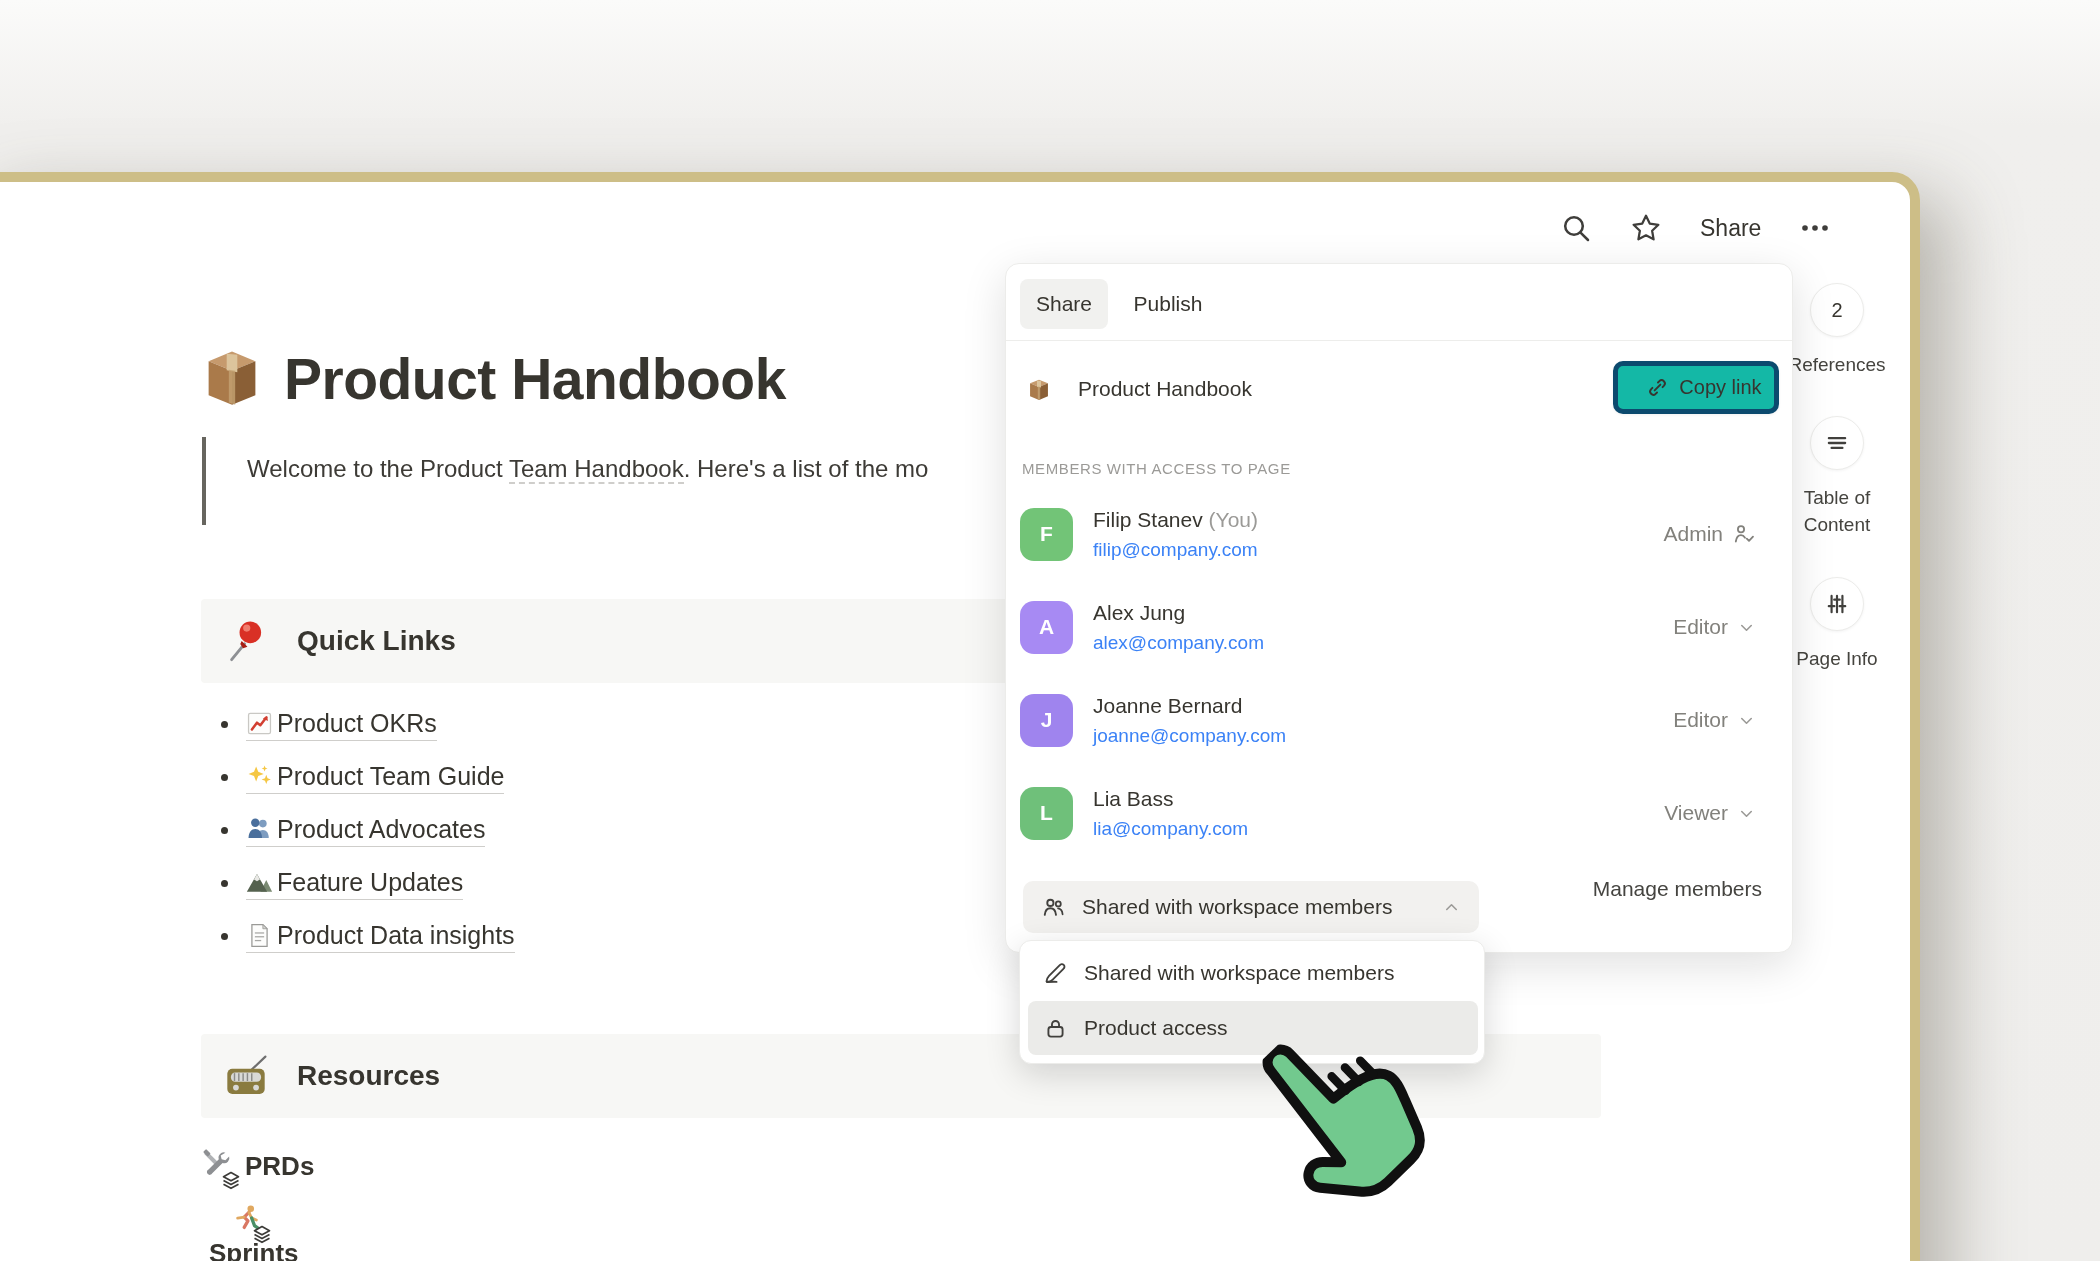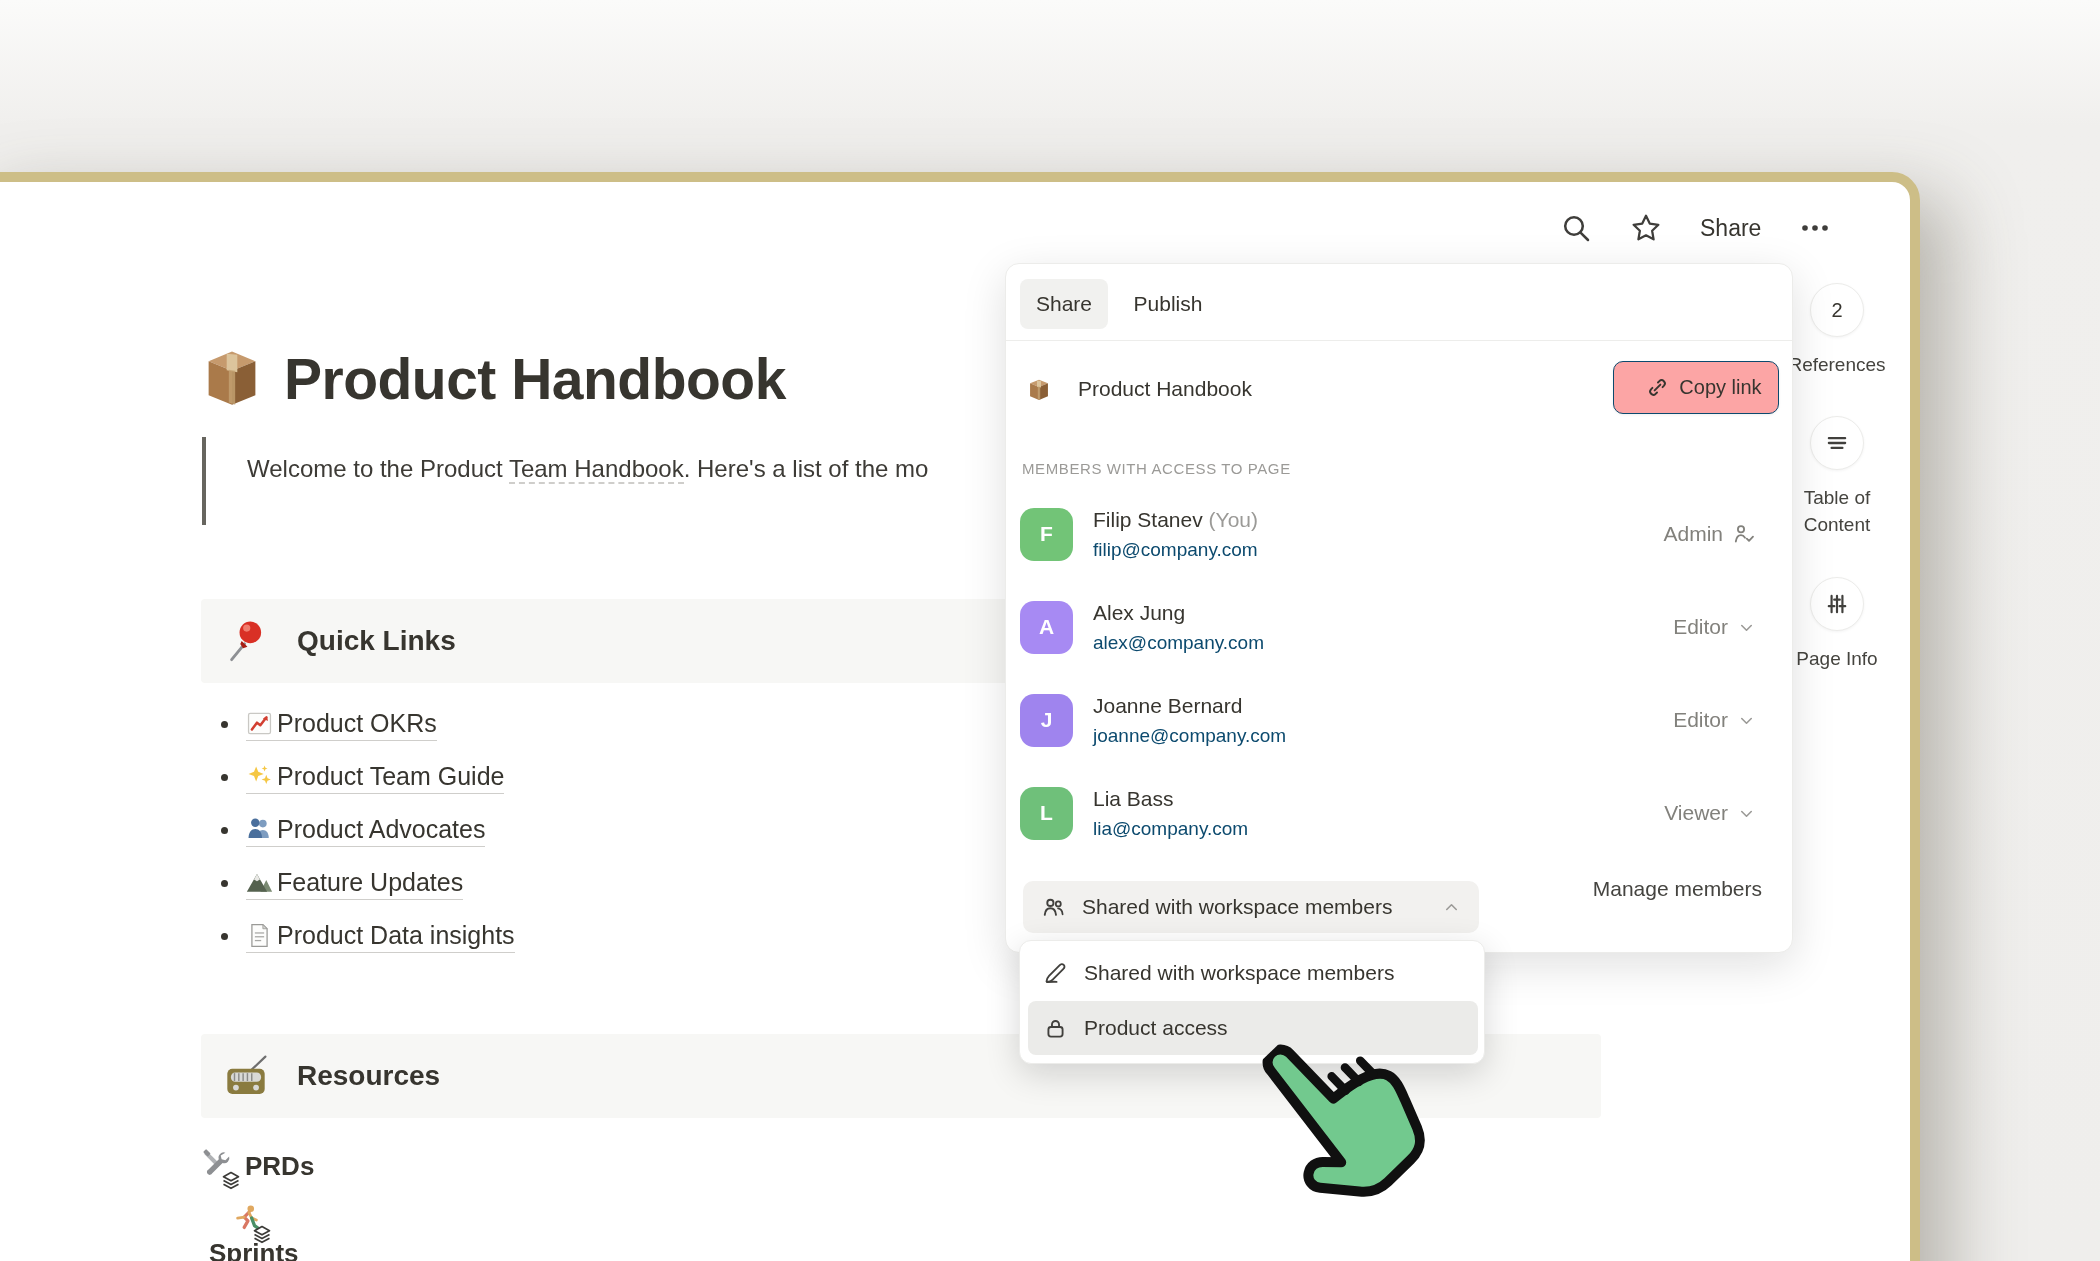--- a/index.html
+++ b/index.html
@@ -74,35 +74,35 @@
     background:#f1f1ef; border-radius:8px; display:flex; align-items:center; justify-content:center;
     font-size:21px; cursor:pointer; }
   .tab-publish { position:absolute; left:112px; top:15px; width:100px; height:50px;
     display:flex; align-items:center; justify-content:center; font-size:21px; cursor:pointer; }
   .dlg-divider { position:absolute; left:0; top:76px; width:100%; height:1px; background:#ededeb; }
 
   .dlg-page-row { position:absolute; left:20px; top:112px; display:flex; align-items:center; gap:26px; }
   .dlg-page-emoji { width:26px; height:26px; }
   .dlg-page-name { font-size:21px; }
   .copy-link-btn { position:absolute; left:607px; top:97px; width:166px; height:53px;
-    background:#fca5a5; border:1px solid #0c4a6e; border-radius:10px;
+    background:#14b8a6; border:5px solid #0c4a6e; border-radius:10px;
     box-shadow:0 1px 3px rgba(0,0,0,.06); display:flex; align-items:center; justify-content:center;
     gap:10px; font-size:20px; cursor:pointer;padding-left:16px; }
   .link-ic { width:23px; height:23px; color:#37352f; }
 
   .members-header { position:absolute; left:16px; top:196px; font-size:15px; letter-spacing:.6px;
     color:#9b9a97; }
 
   .member-row { position:absolute; left:14px; width:760px; height:80px; display:flex; align-items:center; }
   .avatar { width:53px; height:53px; border-radius:14px; display:flex; align-items:center;
     justify-content:center; color:#fff; font-size:21px; font-weight:700; flex:0 0 auto; }
   .m-info { margin-left:20px; flex:1 1 auto; }
   .m-name { font-size:21px; color:#37352f; }
   .m-you { color:#9b9a97; }
-  .m-email { font-size:19px; color:#0c4a6e; margin-top:7px; }
+  .m-email { font-size:19px; color:#3b82f6; margin-top:7px; }
   .m-role { display:flex; align-items:center; gap:9px; font-size:21px; color:#82817c;
     margin-right:24px; cursor:pointer; }
   .role-ic { width:24px; height:24px; color:#82817c; }
   .chev { width:19px; height:19px; color:#9b9a97; }
 
   .access-pill { position:absolute; left:17px; top:617px; width:456px; height:52px;
     background:#f2f1ef; border-radius:10px; display:flex; align-items:center; gap:16px;
     padding:0 18px; cursor:pointer; }
   .pill-ic { width:25px; height:25px; color:#41403d; flex:0 0 auto; }
   .pill-label { font-size:21px; color:#37352f; flex:1 1 auto; }

